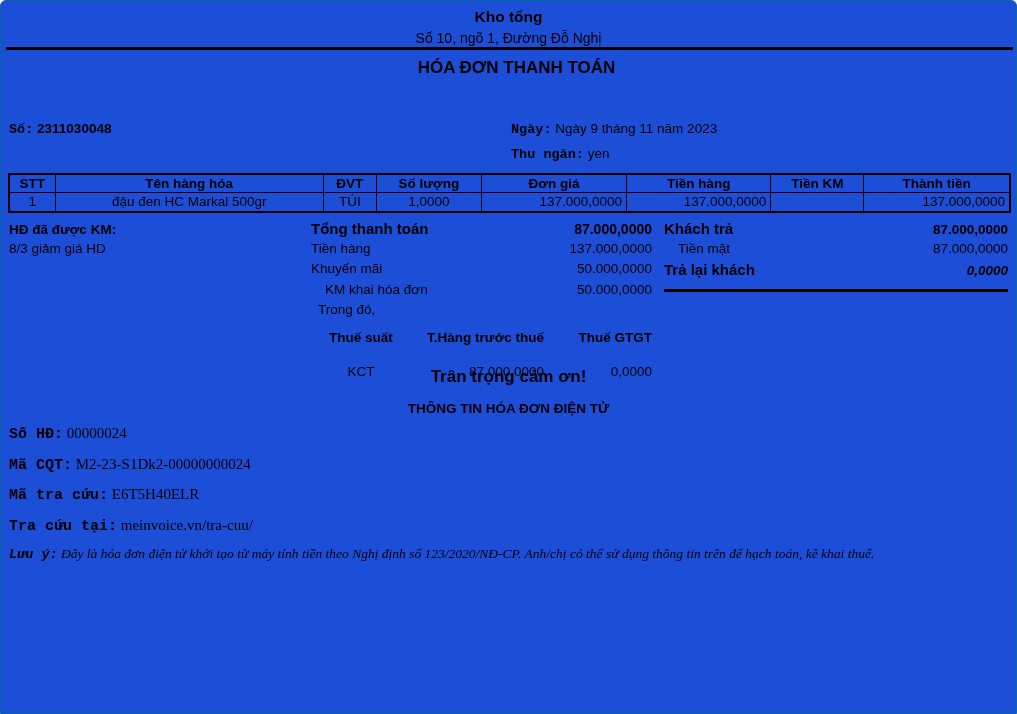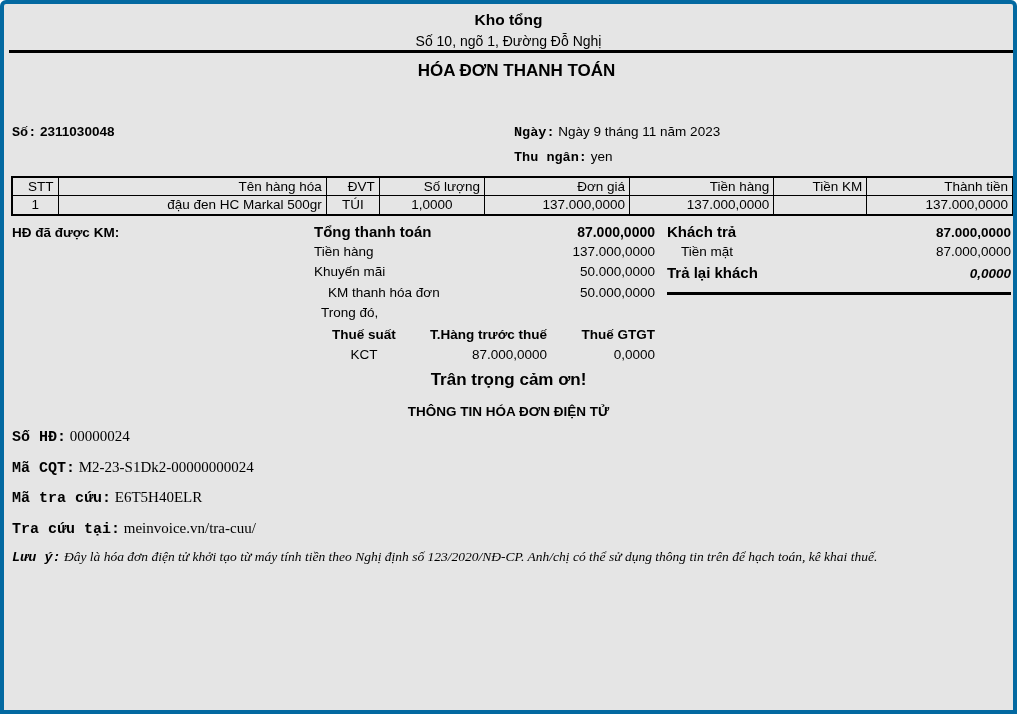--- a/index.html
+++ b/index.html
@@ -1,61 +1,61 @@
 <!DOCTYPE html>
 <html><head>
 <meta charset="utf-8">
 <style>
   * { margin:0; padding:0; box-sizing:border-box; }
   html,body { background:#fff; }
   body { font-family:"Liberation Sans", sans-serif; color:#000; }
   .page {
     position:relative;
     width:1017px; height:714px;
-    background:#e5e5e5;
-    border:4px solid #0369a1;
+    background:#1d4ed8;
+    border:1px solid #0369a1;
     border-radius:6px 6px 0 0;
     overflow:hidden;
   }
   
   .header { position:absolute; top:7px; left:0; width:100%; text-align:center; }
   .store-name { font-size:15.5px; font-weight:bold; }
   .store-address { font-size:14px; margin-top:4px; }
   .header-rule { position:absolute; top:46px; left:5px; width:1007px; border-top:3px solid #000; }
   .doc-title { position:absolute; top:57px; left:8px; width:100%; text-align:center; font-size:17px; font-weight:bold; }
 
   
   .meta-left { position:absolute; top:120px; left:8px; font-size:13.5px; font-weight:bold; }
   .meta-right { position:absolute; top:120px; left:510px; font-size:13.5px; }
   .meta-line { margin-bottom:9px; }
   .lbl { font-weight:bold;font-family:Liberation Mono, monospace; }
 
   
   .items { position:absolute; top:172px; left:7px; width:1003px; border-collapse:collapse; }
   .items table, .items { border:2px solid #000; }
   .items th, .items td { border:1px solid #000; font-size:13.5px; padding:1px 4px; white-space:nowrap; overflow:hidden; }
-  .items th { font-weight:normal; text-align:right; height:18px; }
+  .items th { font-weight:bold; text-align:center; height:18px; }
   .items td { height:19px; }
   .c-stt { width:4.6%; }  .c-name { width:26.8%; } .c-dvt { width:5.3%; }
   .c-qty { width:10.5%; } .c-price { width:14.5%; } .c-amt { width:14.4%; }
   .c-km { width:9.3%; }   .c-total { width:14.6%; }
-  .ta-c { text-align:center; } .ta-r { text-align:right; } .ta-l { text-align:right; }
+  .ta-c { text-align:center; } .ta-r { text-align:right; } .ta-l { text-align:center; }
 
   
   .promo-block { position:absolute; top:221px; left:8px; width:290px; font-size:13.5px; }
   .promo-label { font-weight:bold; }
   .promo-value { margin-top:4px; }
 
   .mid-block { position:absolute; top:219px; left:310px; width:341px; font-size:13.5px; }
   .trow { display:flex; justify-content:space-between; align-items:baseline; height:20.5px; }
   .trow-total .t-label { font-size:15px; font-weight:bold; }
   .trow-total .t-value { font-size:14px; font-weight:bold; }
   .indent1 { padding-left:7px; }
   .indent2 { padding-left:14px; }
-  .tax-grid { display:grid; grid-template-columns:100px 133px 108px; row-gap:5px; margin-top:1px; }
+  .tax-grid { display:grid; grid-template-columns:100px 133px 108px; row-gap:19px; margin-top:7px; }
   .tax-head { font-weight:bold; }
   .pay-block { position:absolute; top:219px; left:663px; width:344px; font-size:13.5px; }
   .pay-rule { border-top:3px solid #000; margin-top:7px; }
   .b { font-weight:bold; }
   .b15 { font-weight:bold; font-size:15px; }
   .bi { font-weight:bold; font-style:italic; }
 
   .thanks { position:absolute; top:366px; left:0; width:100%; text-align:center; font-size:17px; font-weight:bold; }
   .einv-title { position:absolute; top:400px; left:0; width:100%; text-align:center; font-size:13.5px; font-weight:bold; }
 
@@ -118,37 +118,38 @@
         <td class="ta-r">137.000,0000</td>
         <td class="ta-r">137.000,0000</td>
         <td class="ta-r"></td>
         <td class="ta-r">137.000,0000</td>
       </tr>
     </tbody>
   </table>
 
   <div class="promo-block">
     <div class="promo-label">HĐ đã được KM:</div>
+    <div class="promo-value">8/3 giảm giá HD</div>
   </div>
 
   <div class="mid-block">
     <div class="trow trow-total">
       <span class="t-label">Tổng thanh toán</span>
       <span class="t-value">87.000,0000</span>
     </div>
     <div class="trow">
       <span>Tiền hàng</span>
       <span>137.000,0000</span>
     </div>
     <div class="trow">
       <span>Khuyến mãi</span>
       <span>50.000,0000</span>
     </div>
     <div class="trow">
-      <span class="indent2">KM thanh hóa đơn</span>
+      <span class="indent2">KM khai hóa đơn</span>
       <span>50.000,0000</span>
     </div>
     <div class="trow">
       <span class="indent1">Trong đó,</span>
     </div>
     <div class="tax-grid">
       <span class="tax-head ta-c">Thuế suất</span>
       <span class="tax-head ta-r">T.Hàng trước thuế</span>
       <span class="tax-head ta-r">Thuế GTGT</span>
       <span class="ta-c">KCT</span>

